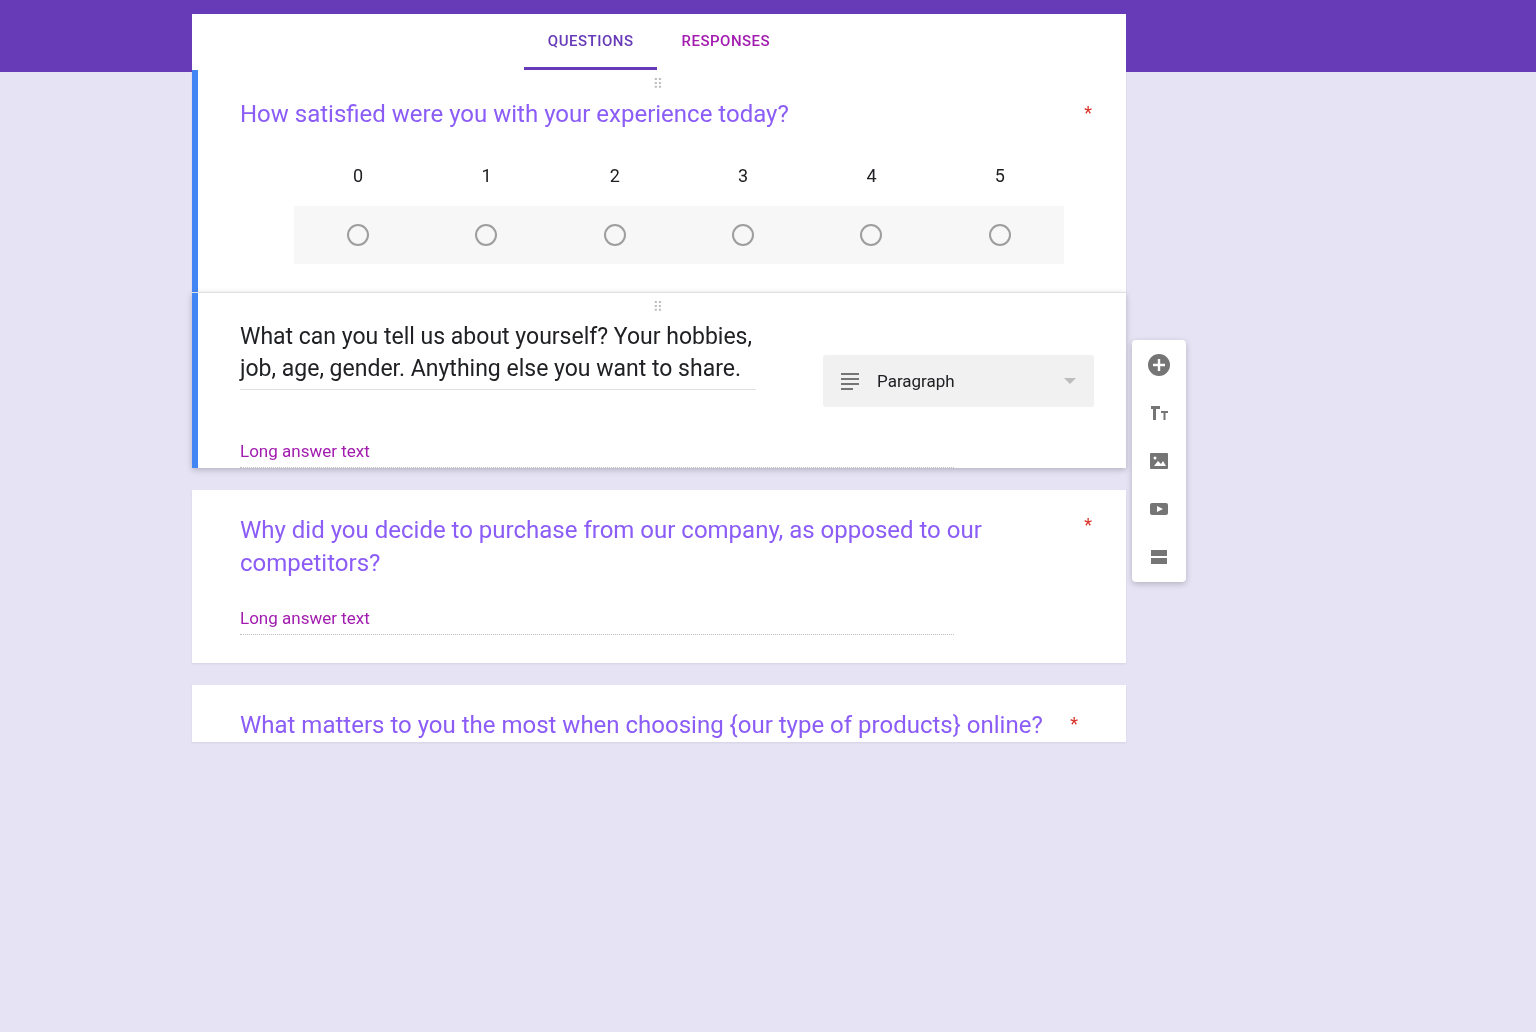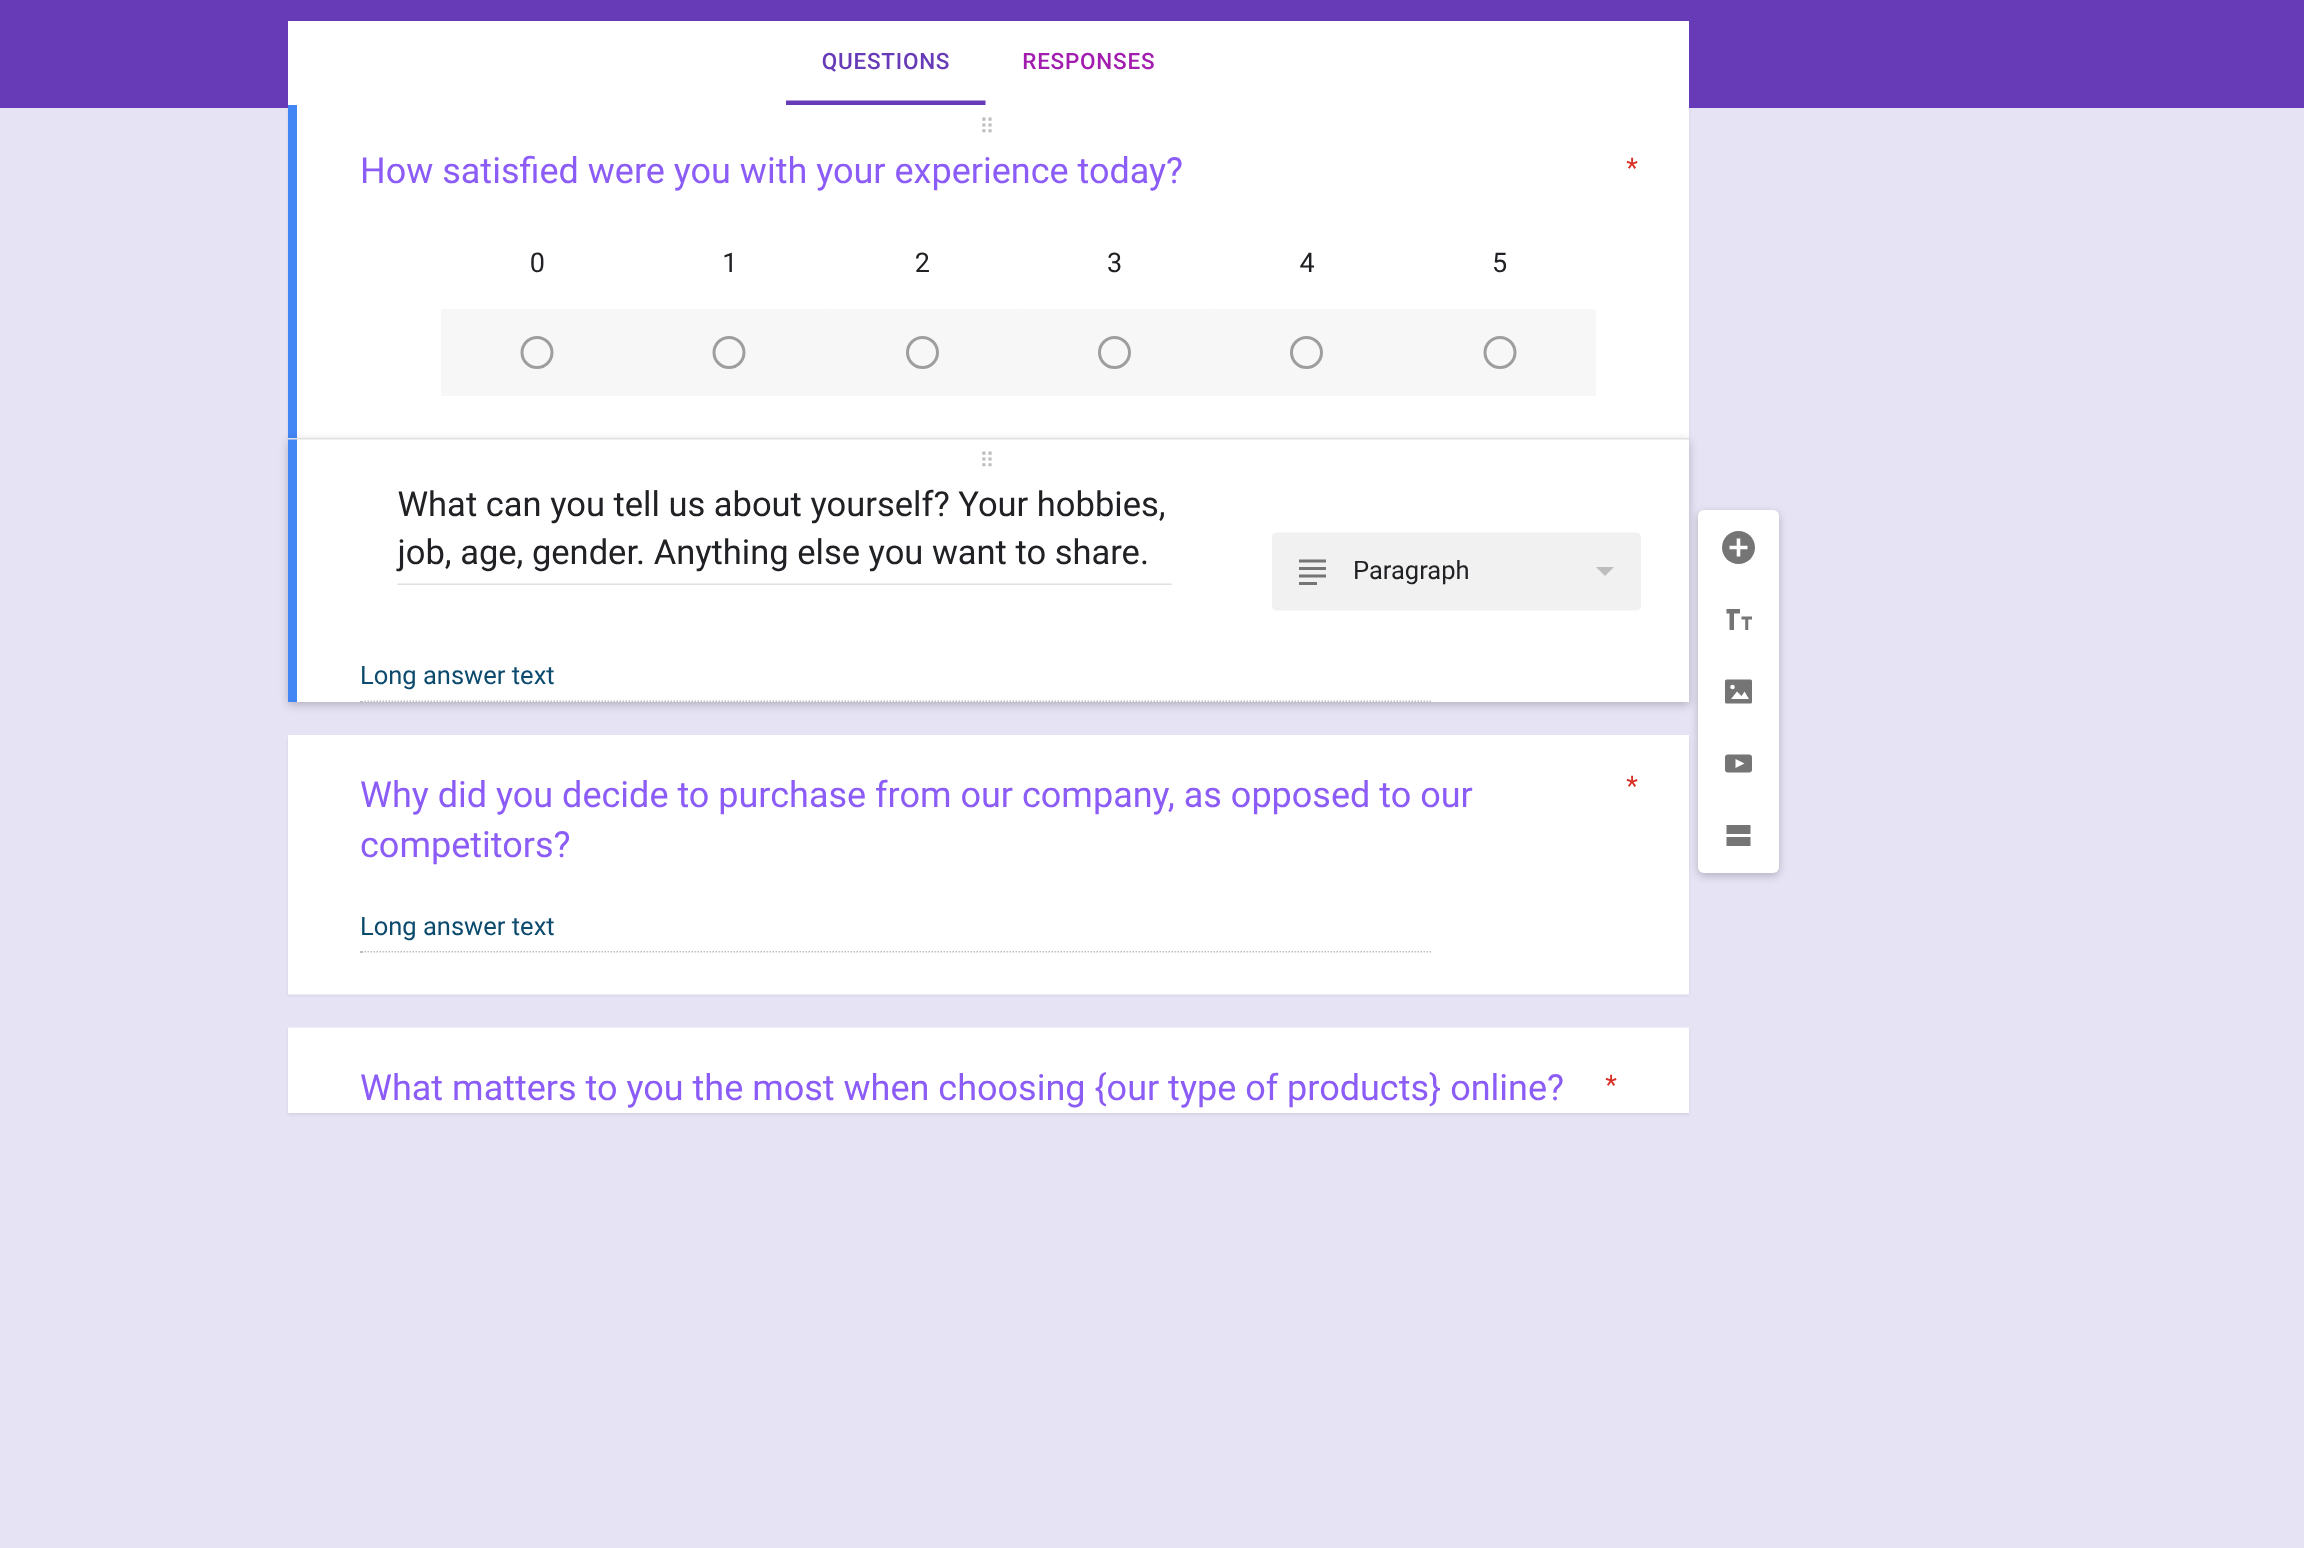--- a/index.html
+++ b/index.html
@@ -130,21 +130,20 @@
     align-items: flex-start;
     gap: 54px;
   }
   .edit-qtext {
     flex: 0 0 516px;
     font-size: 23px;
     line-height: 1.4;
     color: #202124;
     border-bottom: 1px solid #e0e0e0;
     padding-bottom: 4px;
-    margin-left: 25px;
   }
   .type-select {
     background: #f1f1f1;
     height: 52px;
     flex: 1;
     display: flex;
     align-items: center;
     padding: 0 18px;
     margin-top: 34px;
     border-radius: 3px;
@@ -171,21 +170,21 @@
     flex: 1;
   }
   .chevron-down {
     width: 0; height: 0;
     border-left: 6px solid transparent;
     border-right: 6px solid transparent;
     border-top: 6px solid #bdbdbd;
   }
   .answer-placeholder {
     margin-top: 34px;
-    color: #0c4a6e;
+    color: #a21caf;
     font-size: 17px;
     border-bottom: 1px dotted #bdbdbd;
     padding-bottom: 6px;
     width: 714px;
   }
   .action-bar {
     margin-top: 56px;
     border-top: 1px solid #e8e8e8;
     height: 74px;
     display: flex;

